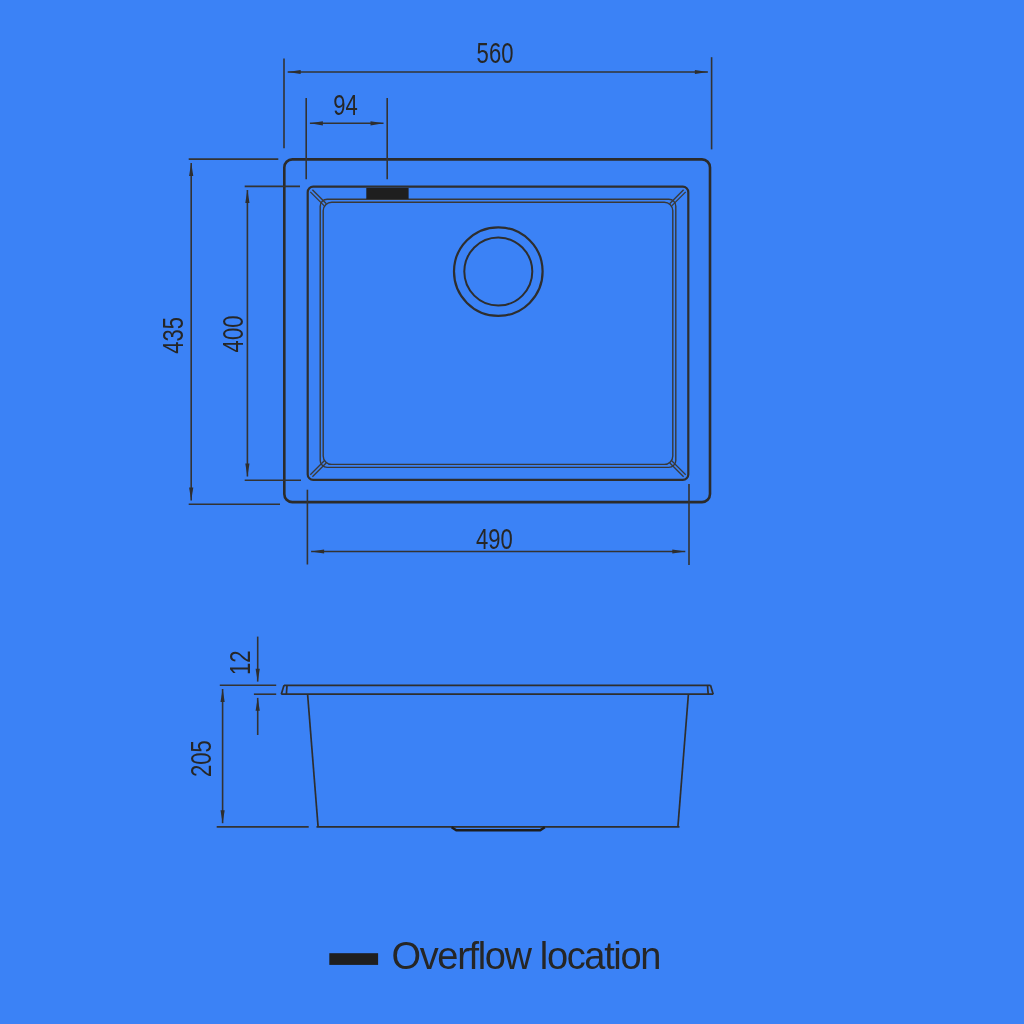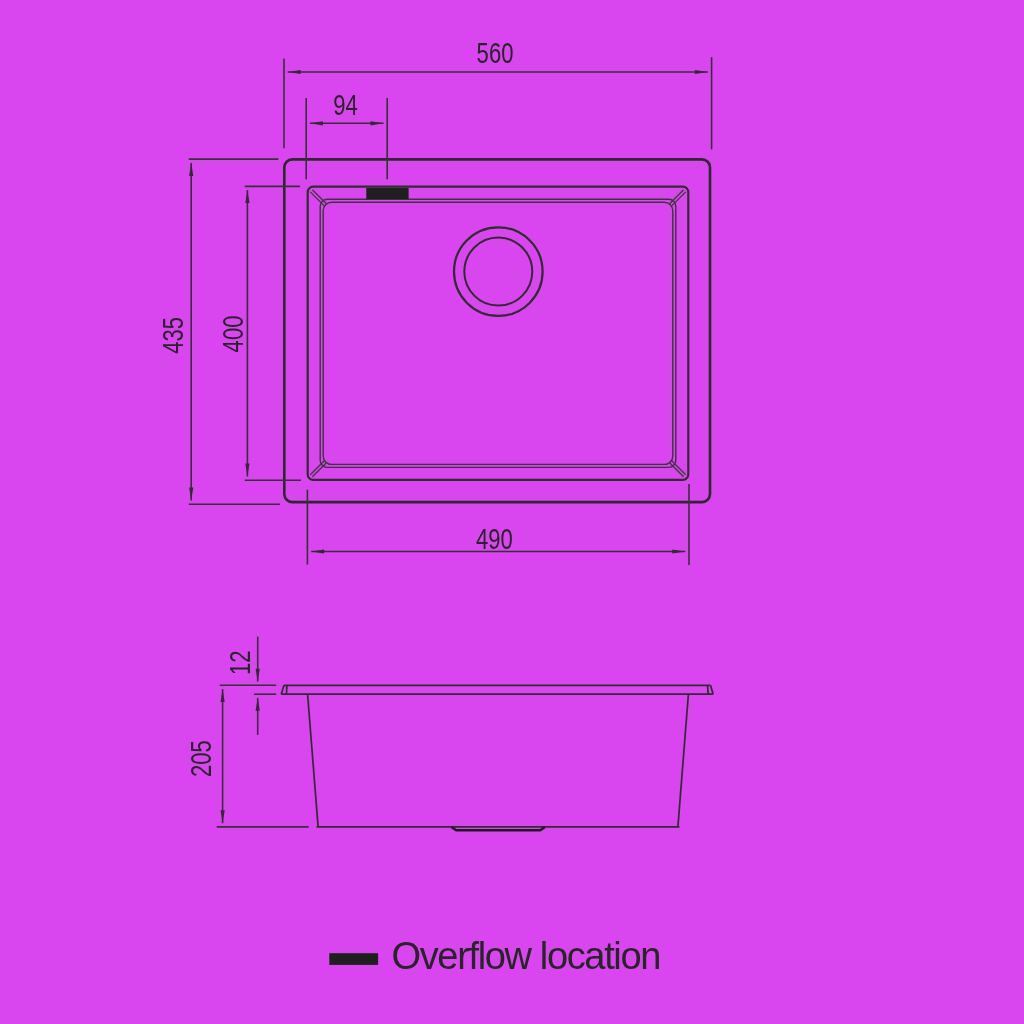--- a/index.html
+++ b/index.html
@@ -1,16 +1,16 @@
 <!DOCTYPE html>
 <html><head>
 <meta charset="utf-8">
 <style>
   html,body{margin:0;padding:0;background:#ffffff;}
-  .wrap{width:1024px;height:1024px;position:relative;background:#d946ef;text-decoration:underline;}
+  .wrap{width:1024px;height:1024px;position:relative;background:#3b82f6;text-decoration:underline;}
   svg{position:absolute;left:0;top:0;filter:blur(0.38px);}
   text{font-family:"Liberation Sans",sans-serif;fill:#262626;}
   .dim{font-size:29.4px;}
 </style>
 </head>
 <body>
 <div class="wrap">
 <svg width="1024" height="1024" viewBox="0 0 1024 1024" fill="none">
 
   <rect x="284.3" y="159.4" width="425.7" height="342.7" rx="8" stroke="#2b2b2b" stroke-width="2.6"></rect>

